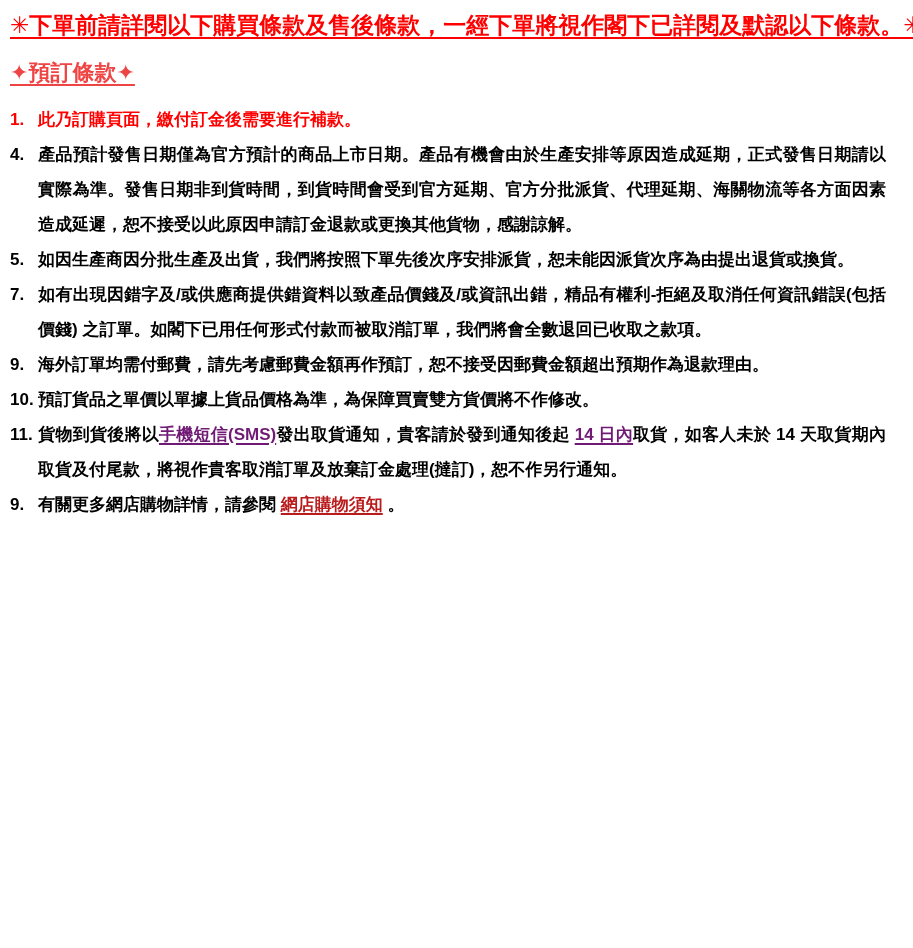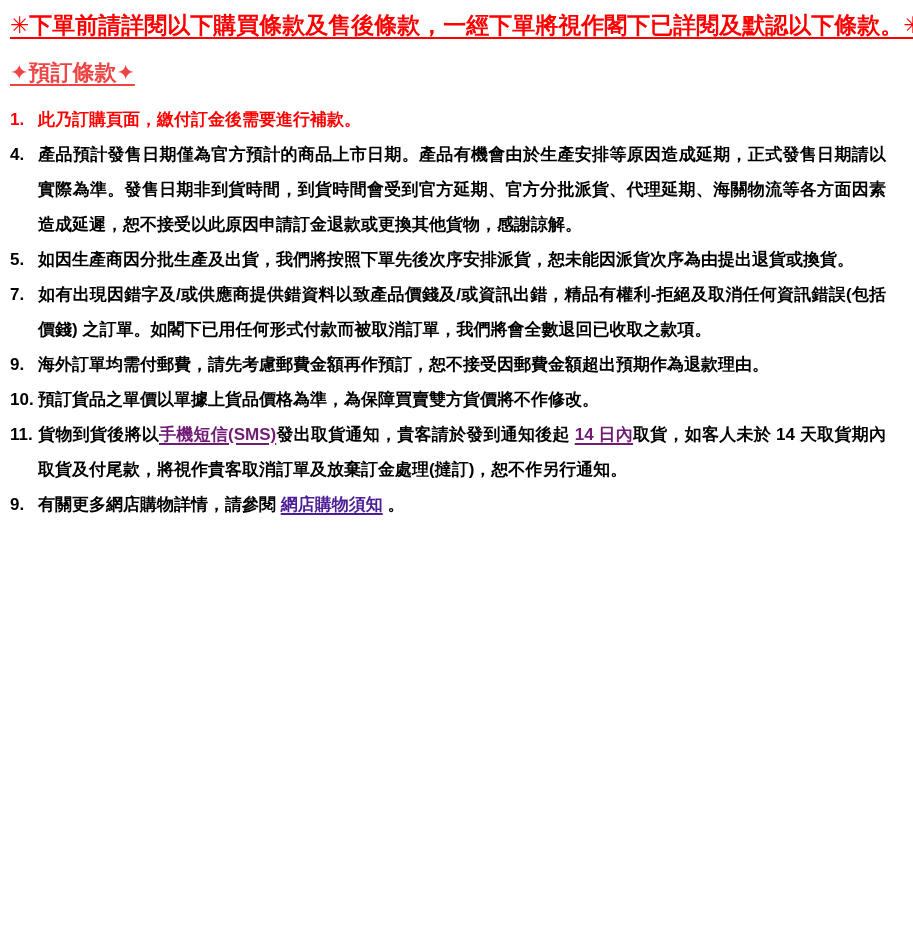--- a/index.html
+++ b/index.html
@@ -58,21 +58,21 @@
   .term-red {
     color: #ff0000;
   }
   .red-u {
     color: #701a75;
     text-decoration: underline;
     text-underline-offset: 3px;
     text-decoration-thickness: 2px;
   }
   a.shop-link {
-    color: #4c1d95;
+    color: #b91c1c;
     text-decoration: underline;
     text-underline-offset: 3px;
     text-decoration-thickness: 2px;
     cursor: pointer;
   }
 </style>
 </head>
 <body>
 
 <div class="page">

